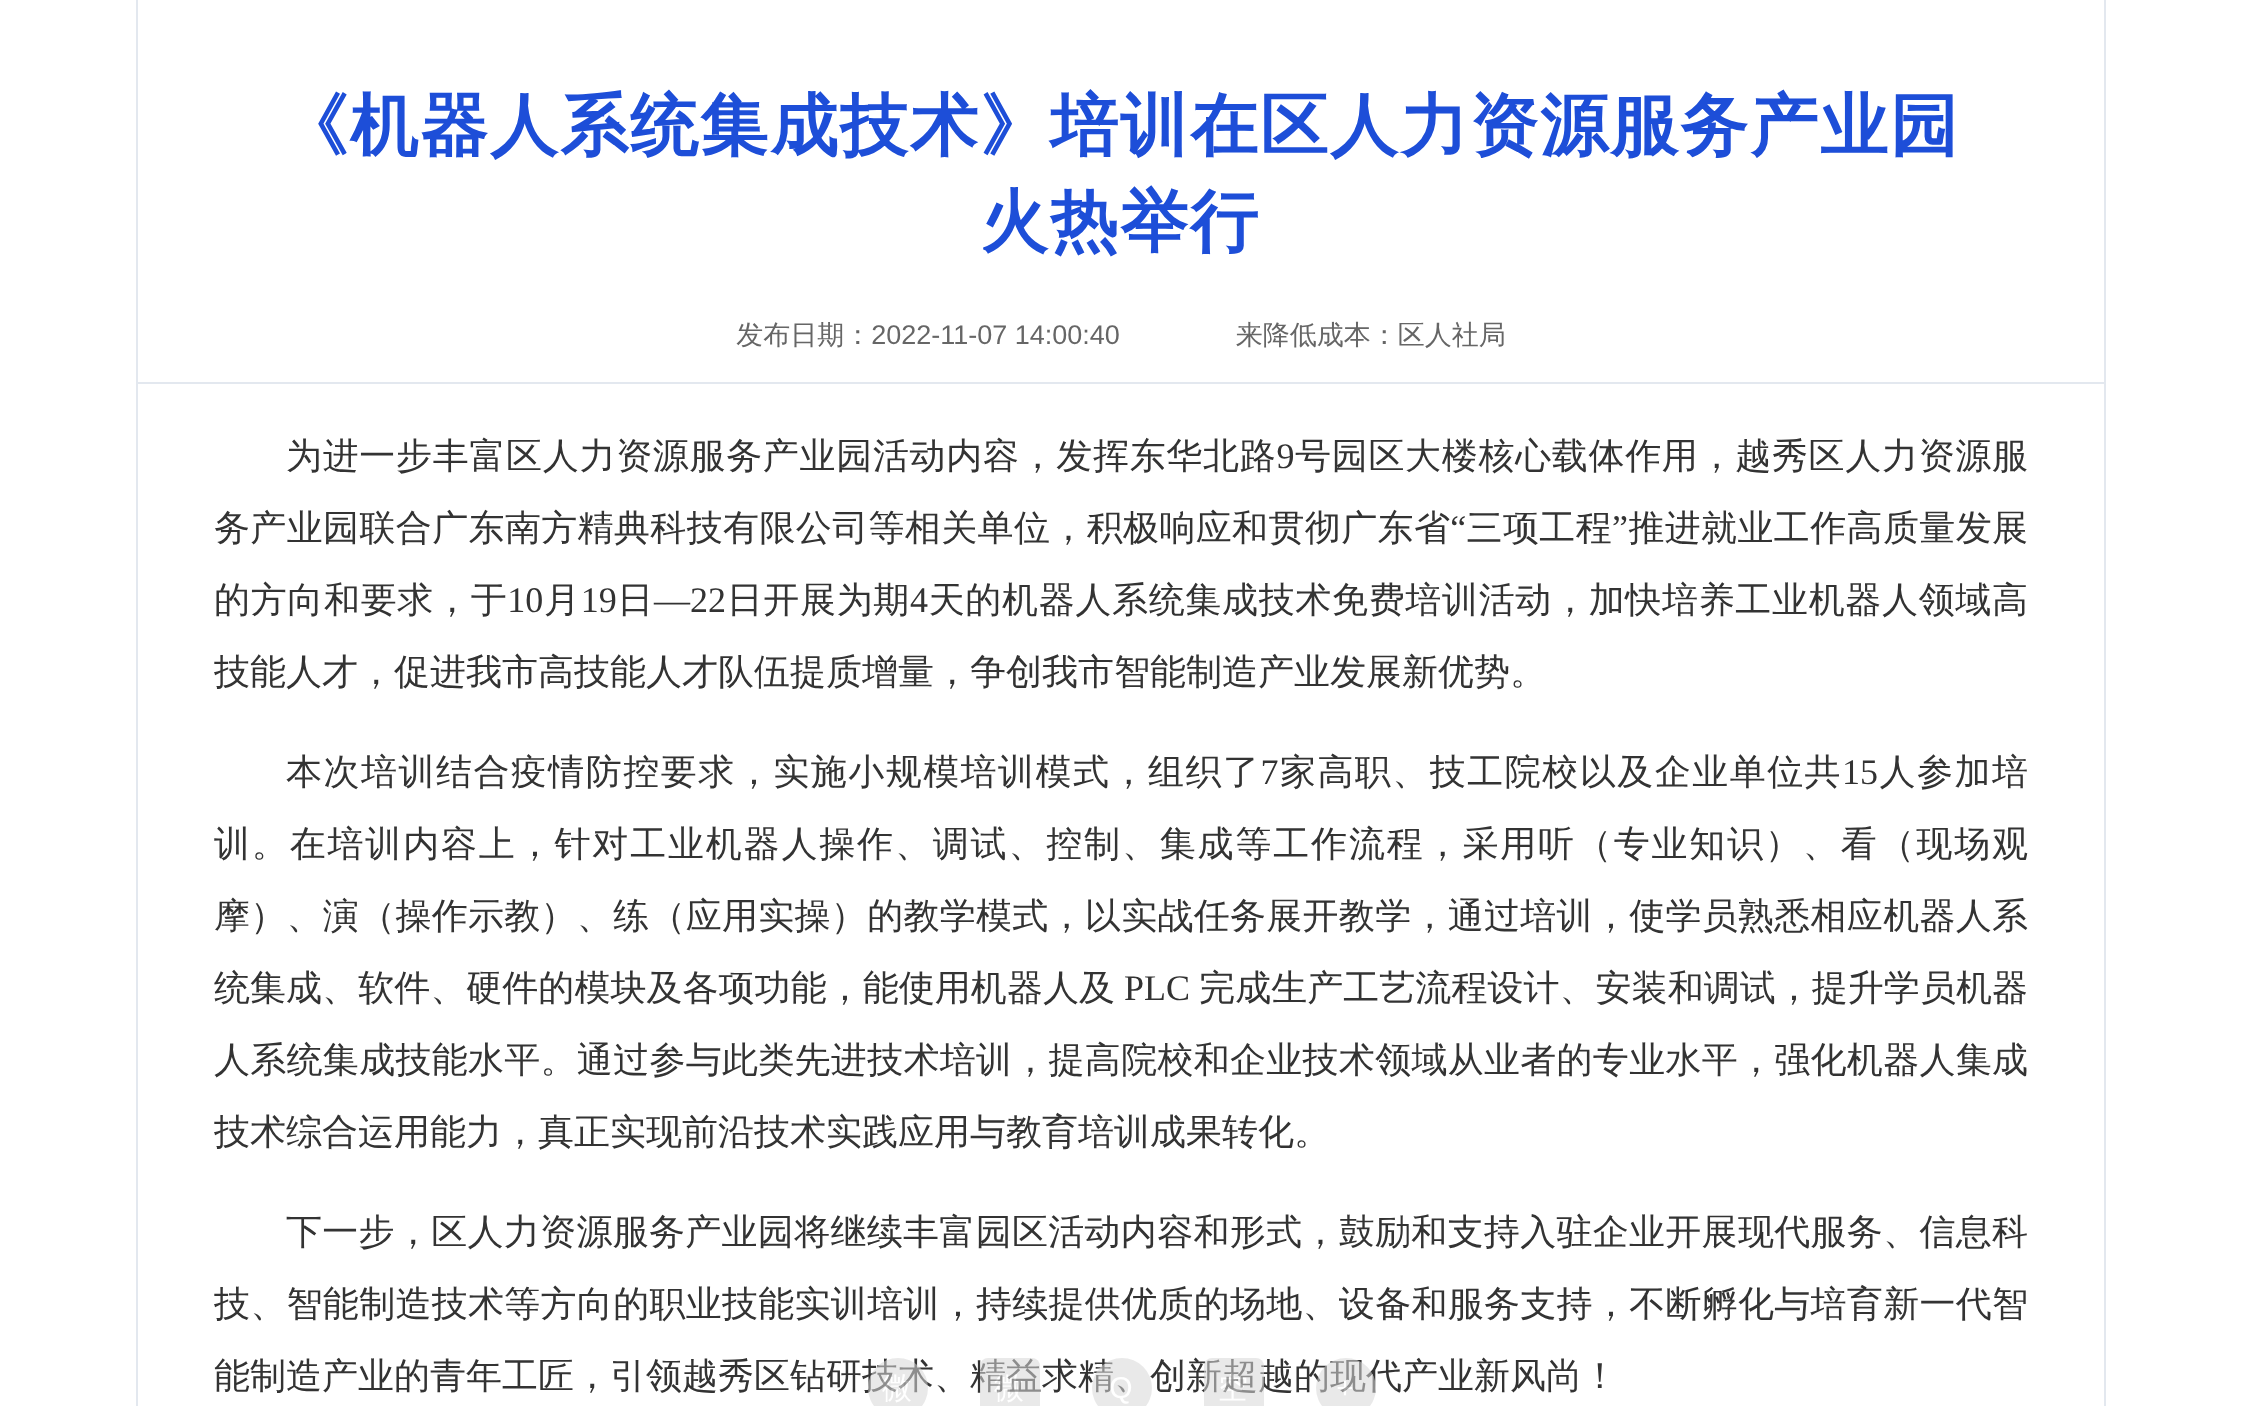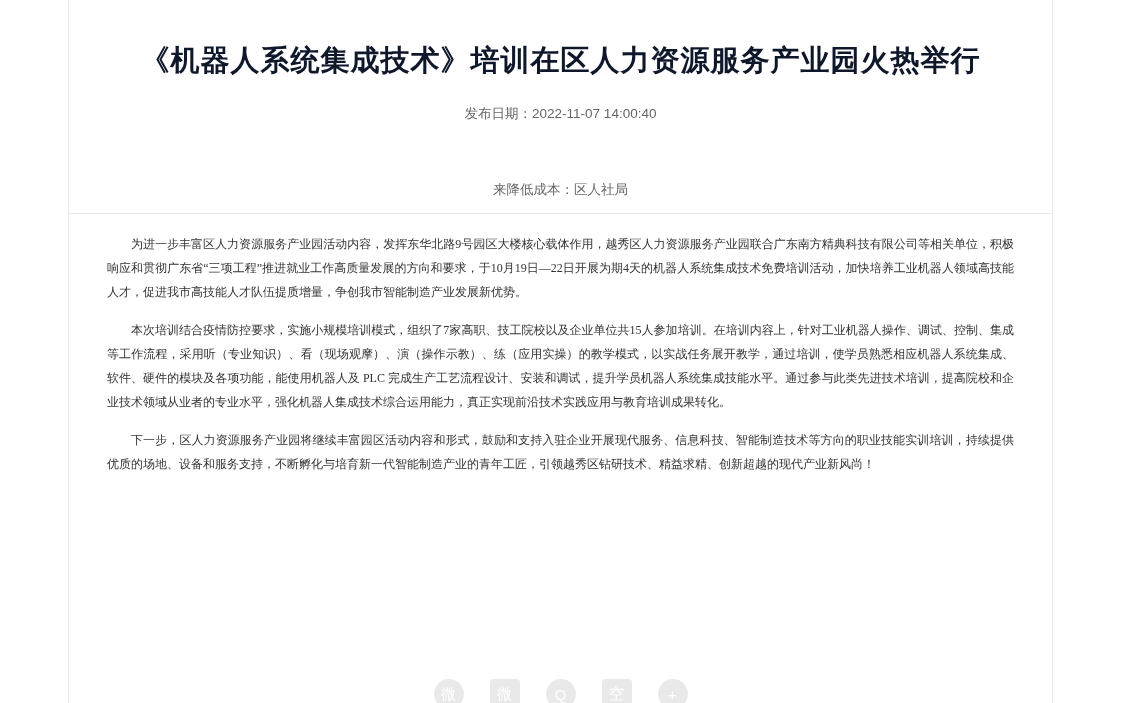--- a/index.html
+++ b/index.html
@@ -39,37 +39,36 @@
     top: 0;
     bottom: 0;
     padding: 0 0;
     box-sizing: border-box;
   }
 
   .title {
     margin: 40px 60px 0 60px;
     text-align: center;
     font-family: Liberation Serif, serif;
-    font-size: 29px;
+    font-size: 34px;
     font-weight: bold;
-    color: #0f172a;
+    color: #1d4ed8;
     letter-spacing: 1px;
     line-height: 1.4;
   }
 
   .meta {
     margin: 24px 0 0 0;
     display: flex;
     justify-content: center;
     align-items: center;
     gap: 58px;
     font-size: 13.5px;
     color: #666666;
     font-family: "Liberation Sans", "DejaVu Sans", sans-serif;
-    flex-direction: column;
   }
   .meta .item { white-space: nowrap; }
   .fontsize {
     display: flex;
     align-items: center;
     gap: 8px;
     white-space: nowrap;
   }
   .fontsize .bracket { color: #666; }
   .fs-btn {
@@ -87,21 +86,21 @@
     height: 1px;
     background: #e3e8ef;
   }
 
   .body {
     margin: 0 38px 0 38px;
     padding-top: 18px;
   }
   .body p {
     margin: 0 0 14px 0;
-    font-size: 12px;
+    font-size: 18px;
     line-height: 2.0;
     text-align: justify;
     text-justify: inter-ideograph;
     text-indent: 2em;
     color: #333333;
     font-family: "Liberation Serif", "DejaVu Serif", serif;
   }
 
   .footer-icons {
     position: absolute;

